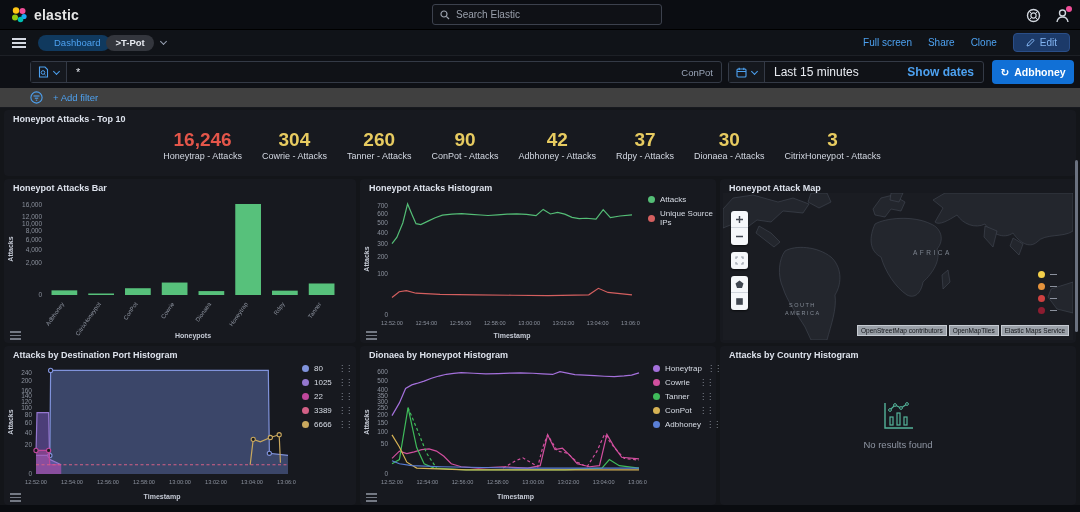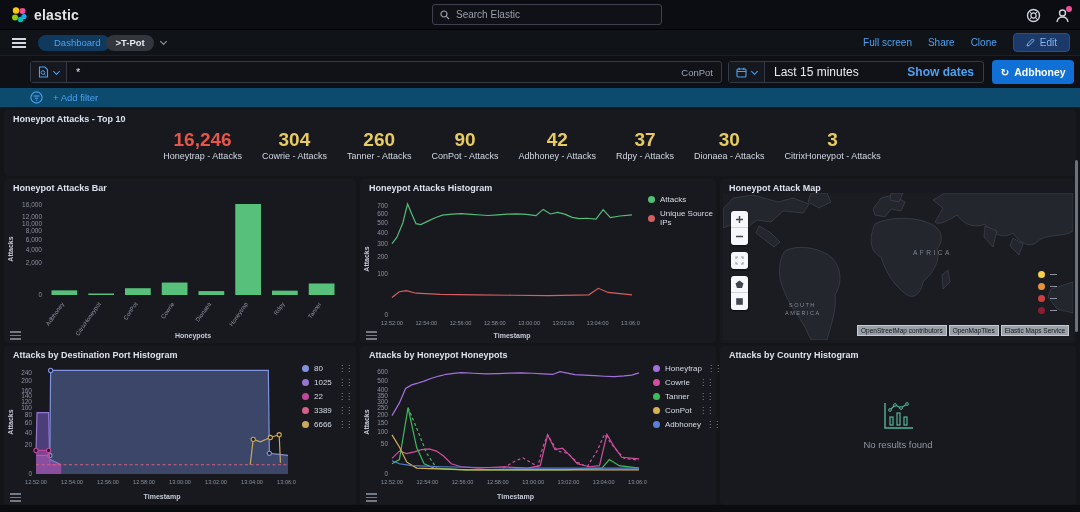--- a/index.html
+++ b/index.html
@@ -36,21 +36,21 @@
   .qicon-seg { display:flex; align-items:center; gap:5px; padding:0 7px; height:100%; border-right:1px solid #343a46; background:#15181e; }
   .qtext { color:#e8ebf1; font-size:11px; padding-left:9px; flex:1; }
   .lucene { color:#9aa5b8; font-size:9.5px; padding-right:8px; cursor:pointer; }
   .tgroup { position:absolute; left:728px; top:5px; width:256px; height:22px; background:#101217; border:1px solid #343a46; border-radius:3px; display:flex; align-items:center; }
   .cal-seg { display:flex; align-items:center; gap:5px; padding:0 7px; height:100%; border-right:1px solid #343a46; background:#15181e; }
   .trange { color:#e8ebf1; font-size:12px; padding-left:9px; flex:1; }
   .showdates { color:#4da1f0; font-size:12px; padding-right:9px; cursor:pointer;font-weight:bold; }
   .refresh-btn { position:absolute; left:992px; top:4px; width:82px; height:24px; background:#1170d6; border-radius:4px; color:#fff; font-size:10.5px; font-weight:bold; display:flex; align-items:center; justify-content:center; gap:5px; cursor:pointer; }
 
   
-  .fbar { position:absolute; left:0; top:88px; width:1080px; height:20px; background:#0c4a6e; display:flex; align-items:center; gap:10px; padding-left:30px; border-bottom:1px solid #17191f; }
+  .fbar { position:absolute; left:0; top:88px; width:1080px; height:20px; background:#404040; display:flex; align-items:center; gap:10px; padding-left:30px; border-bottom:1px solid #17191f; }
   .addfilter { color:#4da1f0; font-size:9.5px; cursor:pointer; }
 
   
   .panel { position:absolute; background:#17191f; border-radius:4px; }
   .ptitle { position:absolute; left:9px; top:4px; color:#dde2ec; font-size:9px; font-weight:bold; white-space:nowrap; }
 
   
   .metrics-row { position:absolute; left:0; top:20px; width:100%; display:flex; justify-content:center; gap:20px; transform:translateX(-18px); }
   .metric { text-align:center; }
   .metric-value { font-size:19px; font-weight:bold; line-height:20px; }
@@ -446,21 +446,21 @@
         <div class="legend-row">
           <span class="legend-dot" style="background: rgb(201, 168, 94);"></span>
           <span>6666</span>
           <span class="legend-menu">⋮⋮</span>
         </div>
       </div>
     <span class="ltoggle"></span>
   </div>
 
   <div class="panel" style="left:360px; top:346px; width:356px; height:159px;">
-    <div class="ptitle">Attacks by Honeypot Honeypots</div>
+    <div class="ptitle">Dionaea by Honeypot Histogram</div>
     <svg width="285" height="140" style="position:absolute;left:2px;top:16px;">
         <text x="26" y="114" fill="#8b919d" font-size="6.5" text-anchor="end">0</text>
         <text x="26" y="84.46598461915264" fill="#8b919d" font-size="6.5" text-anchor="end">50</text>
         <text x="26" y="72.23259489707007" fill="#8b919d" font-size="6.5" text-anchor="end">100</text>
         <text x="26" y="62.84558480885167" fill="#8b919d" font-size="6.5" text-anchor="end">150</text>
         <text x="26" y="54.93196923830526" fill="#8b919d" font-size="6.5" text-anchor="end">200</text>
         <text x="26" y="47.95993395990094" fill="#8b919d" font-size="6.5" text-anchor="end">250</text>
         <text x="26" y="41.65673226141375" fill="#8b919d" font-size="6.5" text-anchor="end">300</text>
         <text x="26" y="35.86034008512128" fill="#8b919d" font-size="6.5" text-anchor="end">350</text>
         <text x="26" y="30.46518979414013" fill="#8b919d" font-size="6.5" text-anchor="end">400</text>

